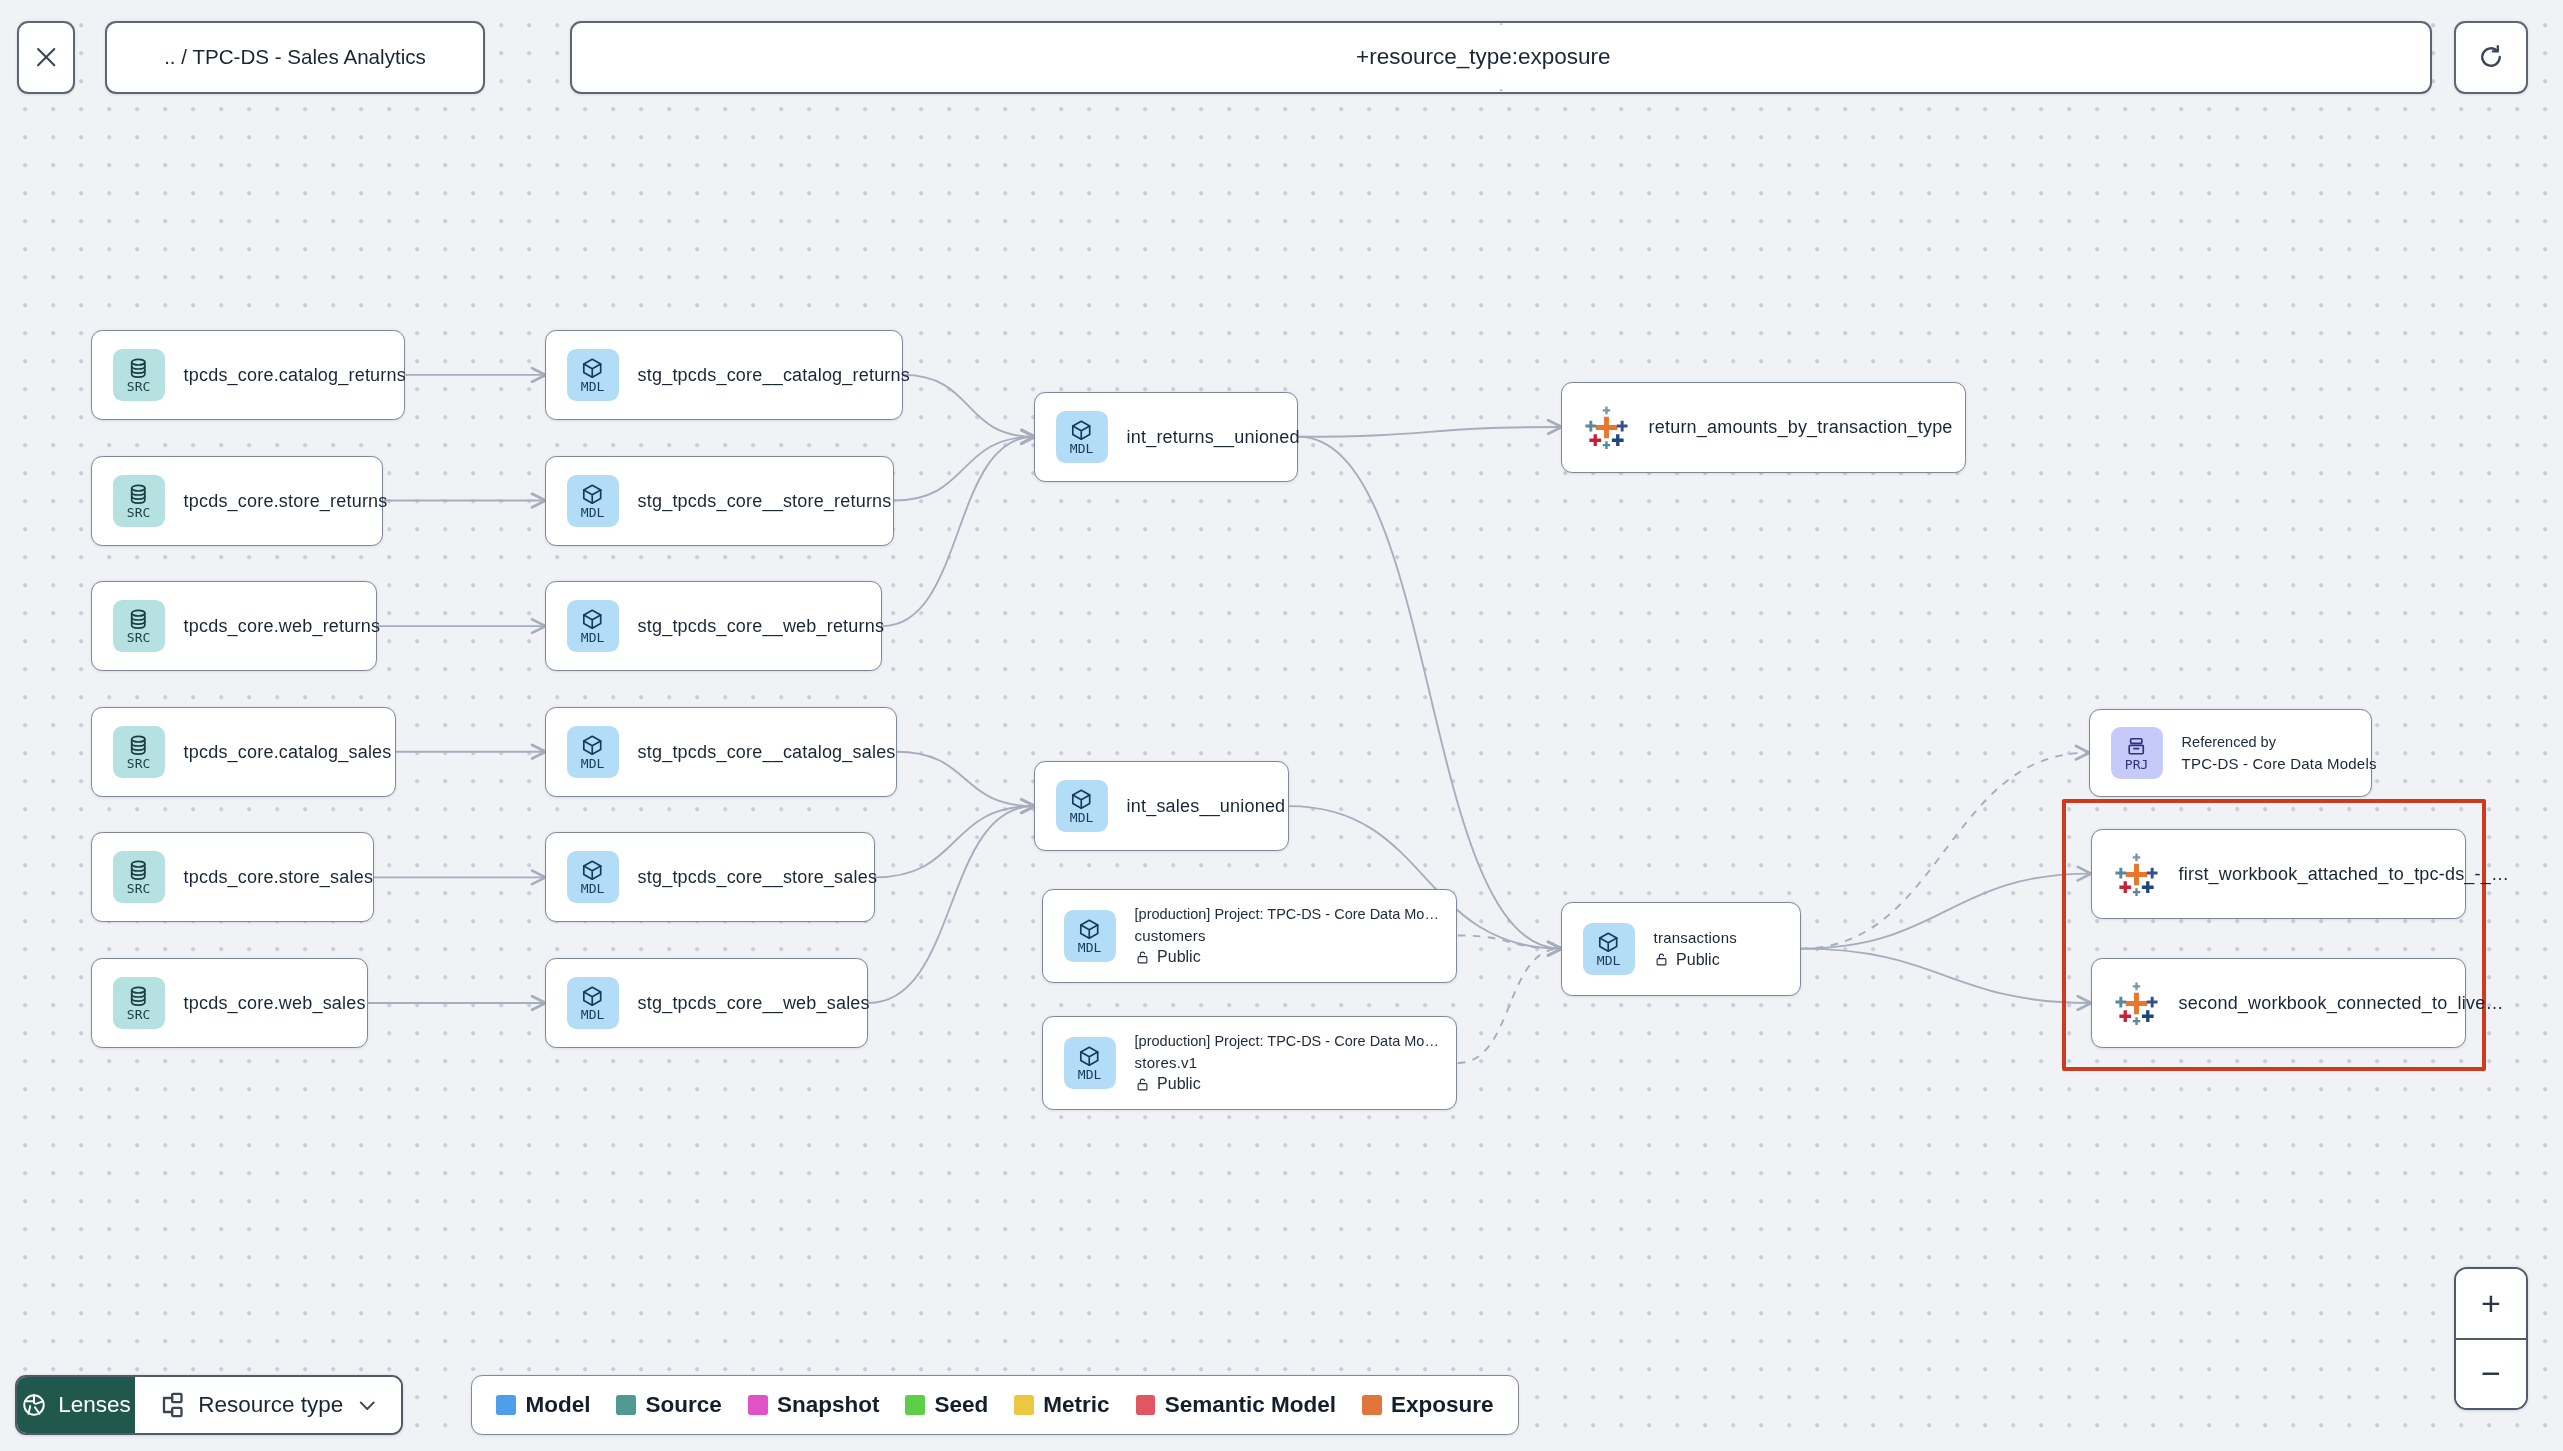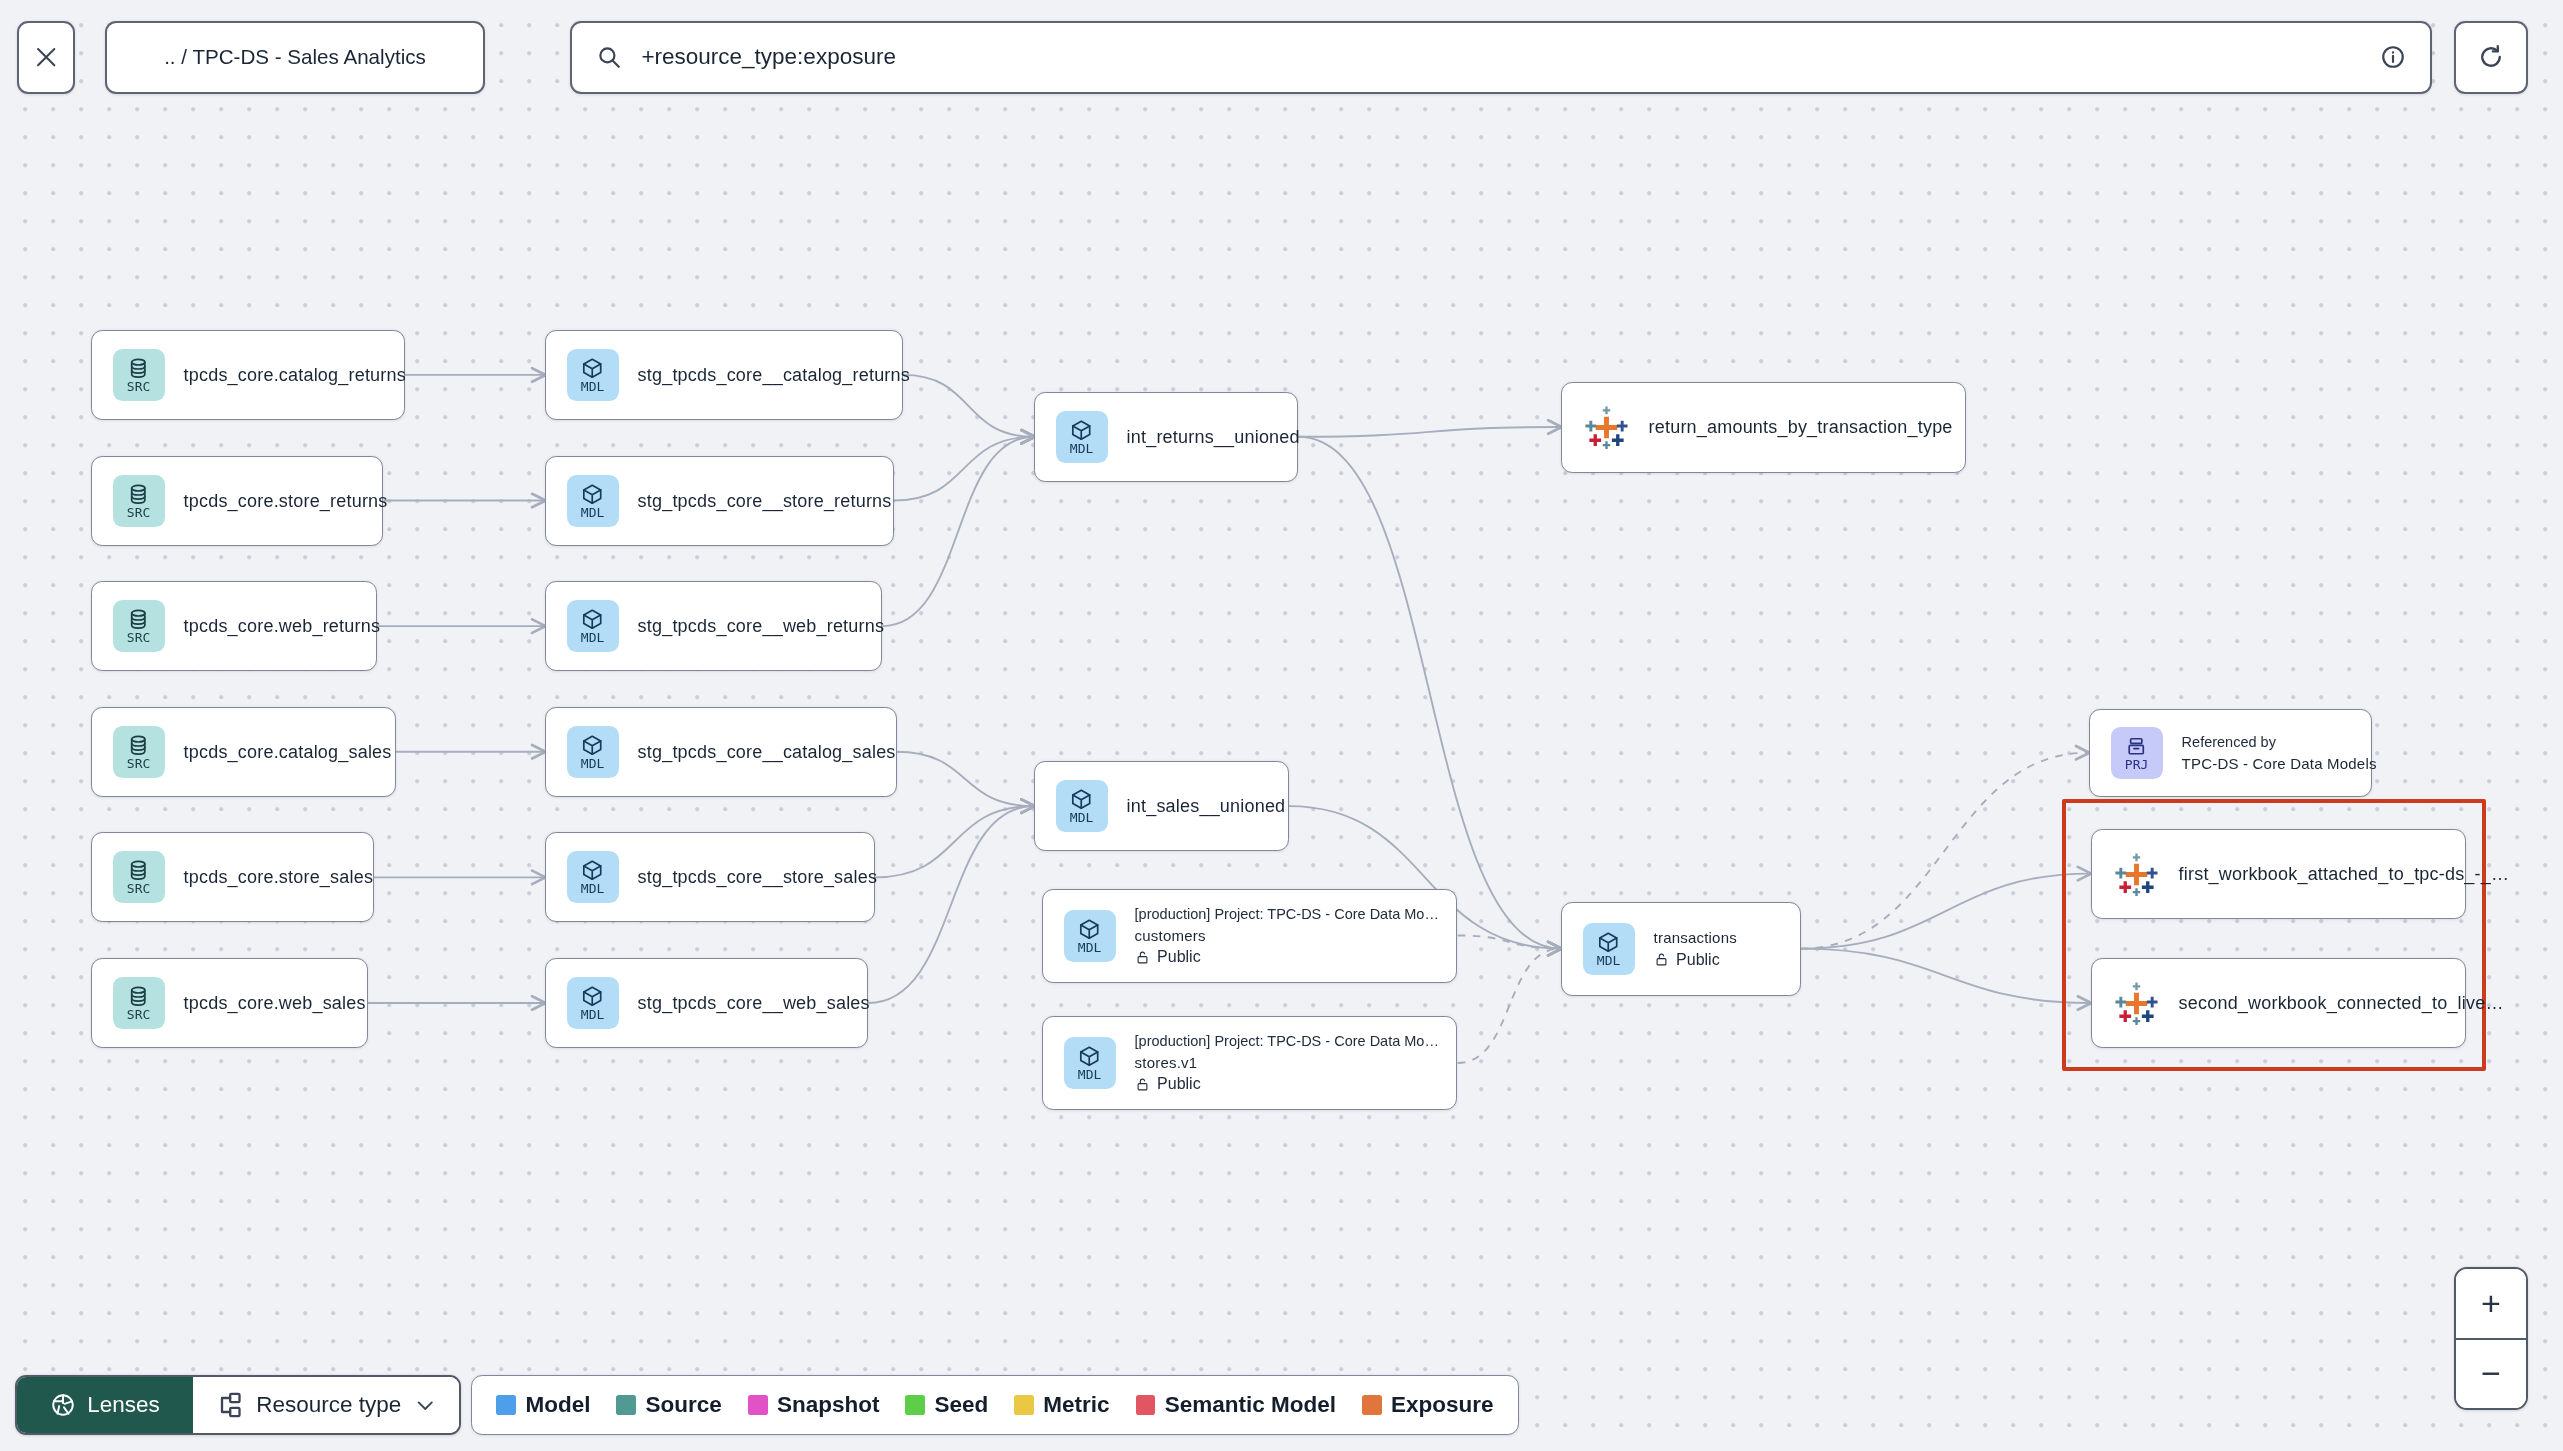--- a/index.html
+++ b/index.html
@@ -14,21 +14,21 @@
     position:relative;
   }
   
   .hbtn {
     position:absolute; background:#fff; border:2.3px solid #5d6574; border-radius:11.2px;
     display:flex; align-items:center; justify-content:center;
     box-shadow:0 0.9px 2.8px rgba(25,35,55,.12); cursor:pointer;
   }
   #close-btn   { left:17px;  top:20.6px; width:58px;  height:73px; }
   #breadcrumb  { left:105px; top:20.6px; width:380px; height:73px; font-size:20.6px; }
-  #search-bar  { left:570px; top:20.6px; width:1862px; height:73px; justify-content:flex-start; padding:0 24.4px; gap:19px; cursor:text; }
+  #search-bar  { left:570px; top:20.6px; width:1862px; height:73px; justify-content:flex-start; padding:0 24.4px; gap:19px; cursor:text;flex-direction:column; }
   #refresh-btn { left:2454px; top:20.6px; width:74px; height:73px; }
   #search-input {
     border:none; outline:none; background:transparent; flex:1;
     font-family:"Liberation Sans", sans-serif; font-size:22.5px; color:#1b2635;
   }
   .icon-stroke { stroke:#3b4456; fill:none; stroke-width:2; stroke-linecap:round; stroke-linejoin:round; }
   
   #edge-layer { position:absolute; left:0; top:0; width:2563px; height:1451px; z-index:1; }
   #highlight-box { position:absolute; border:4.7px solid #cc3b1e; z-index:2; border-radius:1.9px; }
   .node {
@@ -55,21 +55,21 @@
   .naccess { display:flex; align-items:center; gap:7.5px; font-size:16px; color:#222d3d; }
   .naccess svg { width:15px; height:15px; }
   
   #lens-group {
     position:absolute; left:15px; top:1375px; height:60px; z-index:4;
     display:flex; border:2.3px solid #515a69; border-radius:11.2px; overflow:hidden;
     box-shadow:0 0.9px 2.8px rgba(25,35,55,.15); background:#fff;
   }
   #lenses-btn {
     background:#20584e; color:#fff; display:flex; align-items:center; gap:11.2px;
-    padding:0 33px; font-size:22.5px; cursor:pointer;
+    padding:0 4px; font-size:22.5px; cursor:pointer;
   }
   #resource-type-btn {
     display:flex; align-items:center; gap:13px; padding:0 22.5px; font-size:22.5px;
     background:#fff; cursor:pointer;
   }
   #legend {
     position:absolute; left:471px; top:1375px; height:60px; z-index:4;
     background:#fff; border:1.9px solid #7f8899; border-radius:11.2px;
     display:flex; align-items:center; gap:26px; padding:0 24.4px;
     box-shadow:0 0.9px 2.8px rgba(25,35,55,.10);

